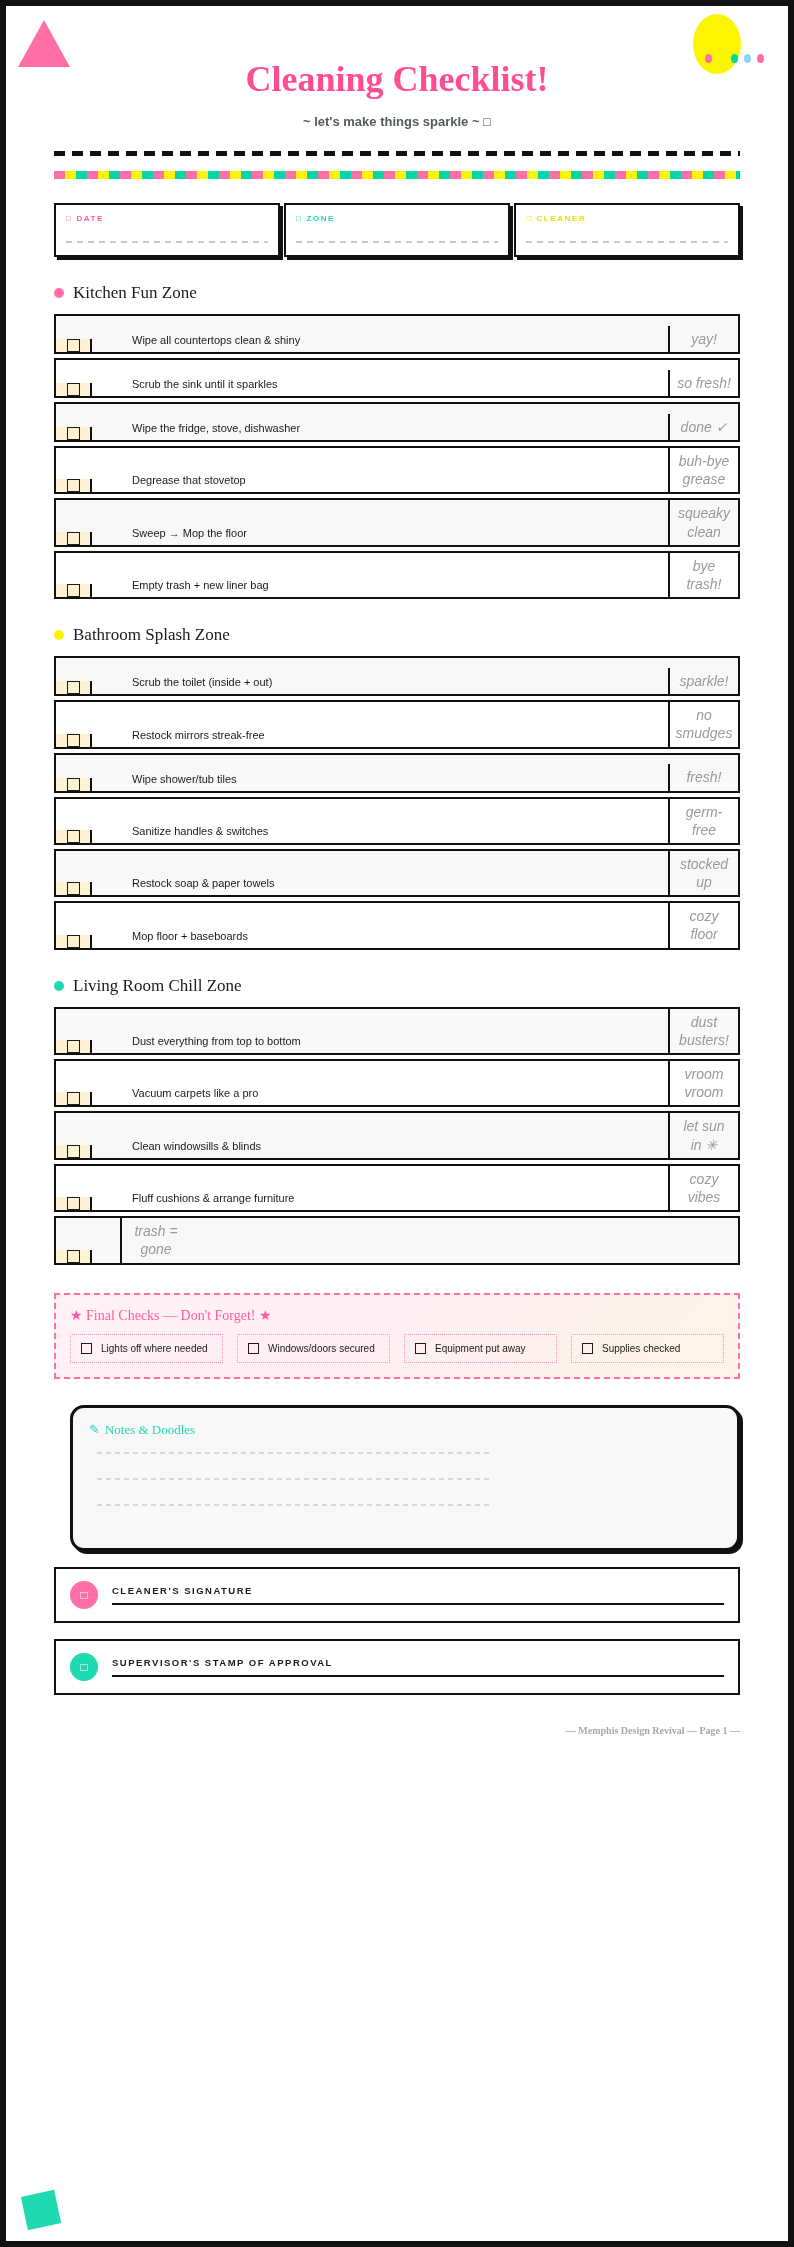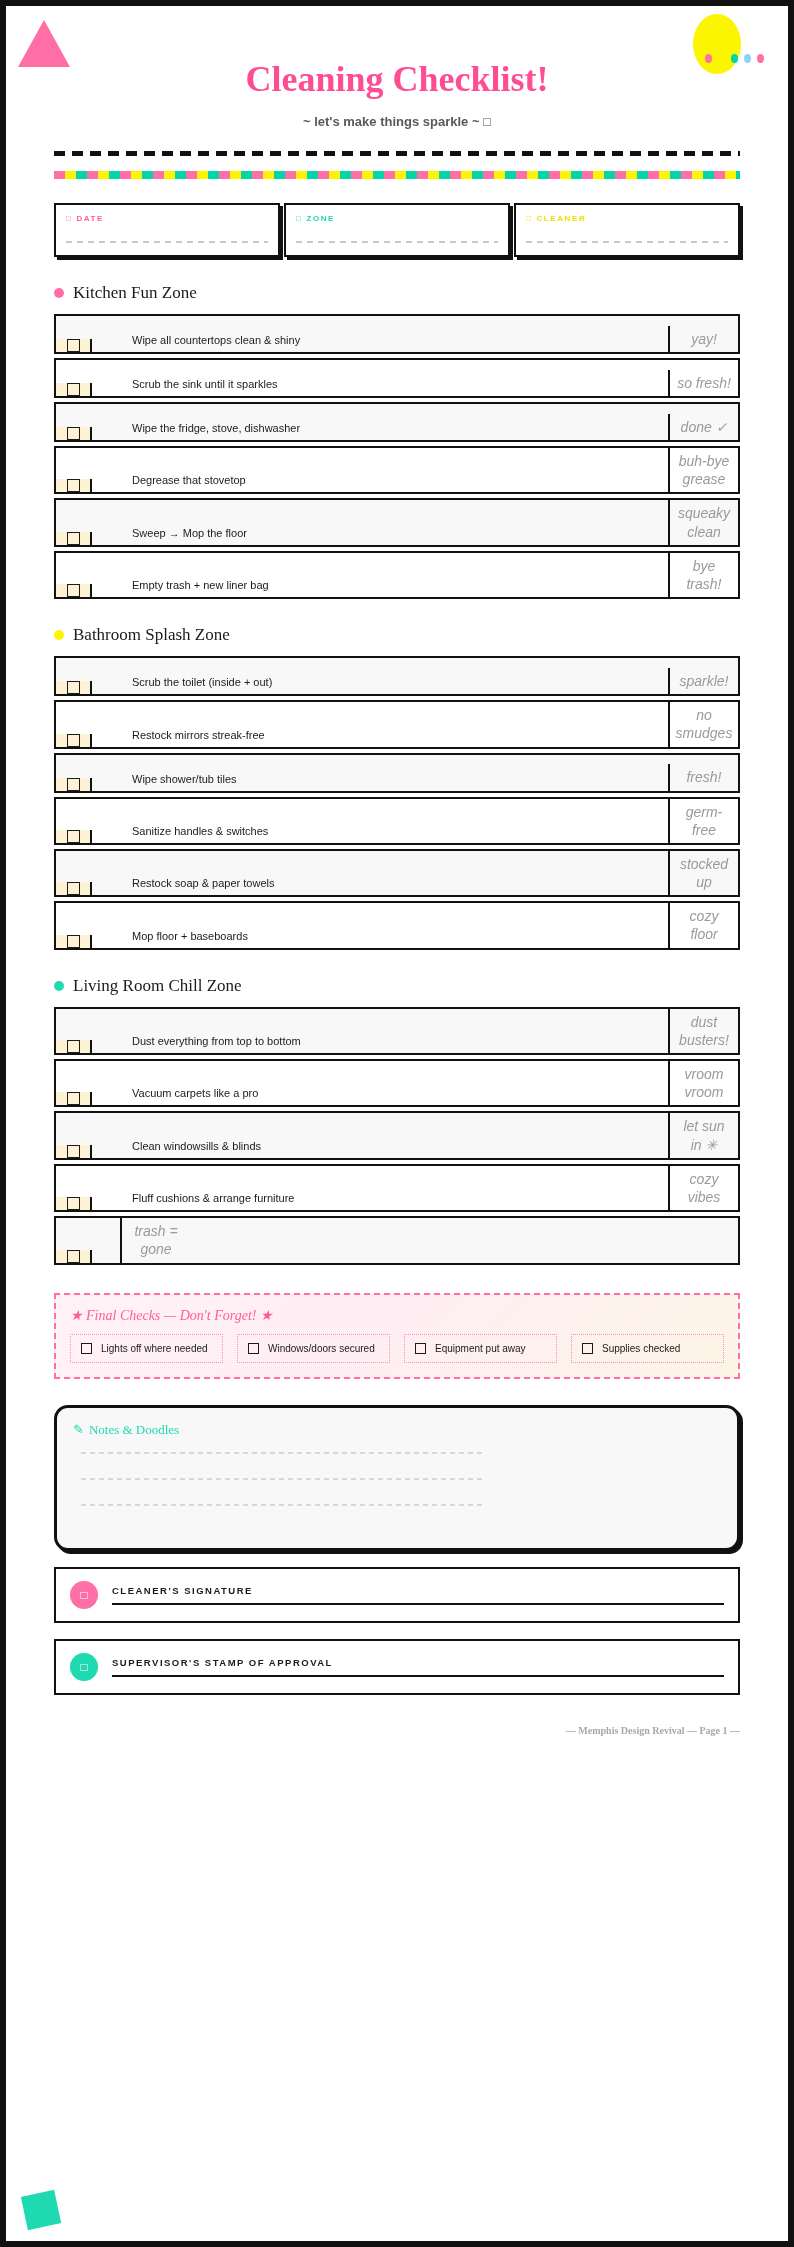--- a/index.html
+++ b/index.html
@@ -194,41 +194,40 @@
     margin: 28px 48px 0 48px;
     border: 2px dashed #ff6fa5;
     background: linear-gradient(135deg, #fff2f6 0%, #ffeef4 45%, #fdf5e6 100%);
     padding: 12px 14px 14px 14px;
   }
   .final-title {
     font-family: "Liberation Serif", serif;
     font-size: 14px;
     color: #ff5c9d;
     margin-bottom: 10px;
-    font-style: italic;
   }
   .final-grid {
     display: grid;
     grid-template-columns: 1fr 1fr 1fr 1fr;
     gap: 8px 14px;
   }
   .final-item {
     border: 1.5px dotted #ff8fb8;
     padding: 8px 10px;
     display: flex;
     align-items: center;
     gap: 9px;
     font-size: 10px;
     color: #1b1b1b;
   }
   .final-item .cb { width: 11px; height: 11px; }
 
   
   .notes-box {
-    margin: 26px 48px 0 48px;
+    margin: 26px 48px 0 64px;
     border: 3px solid #111111;
     border-radius: 14px;
     background: #f8f8f8;
     box-shadow: 3px 3px 0 #111111;
     padding: 14px 16px 18px 16px;
     min-height: 125px;
   }
   .notes-title {
     font-family: "Liberation Serif", serif;
     font-size: 13px;

